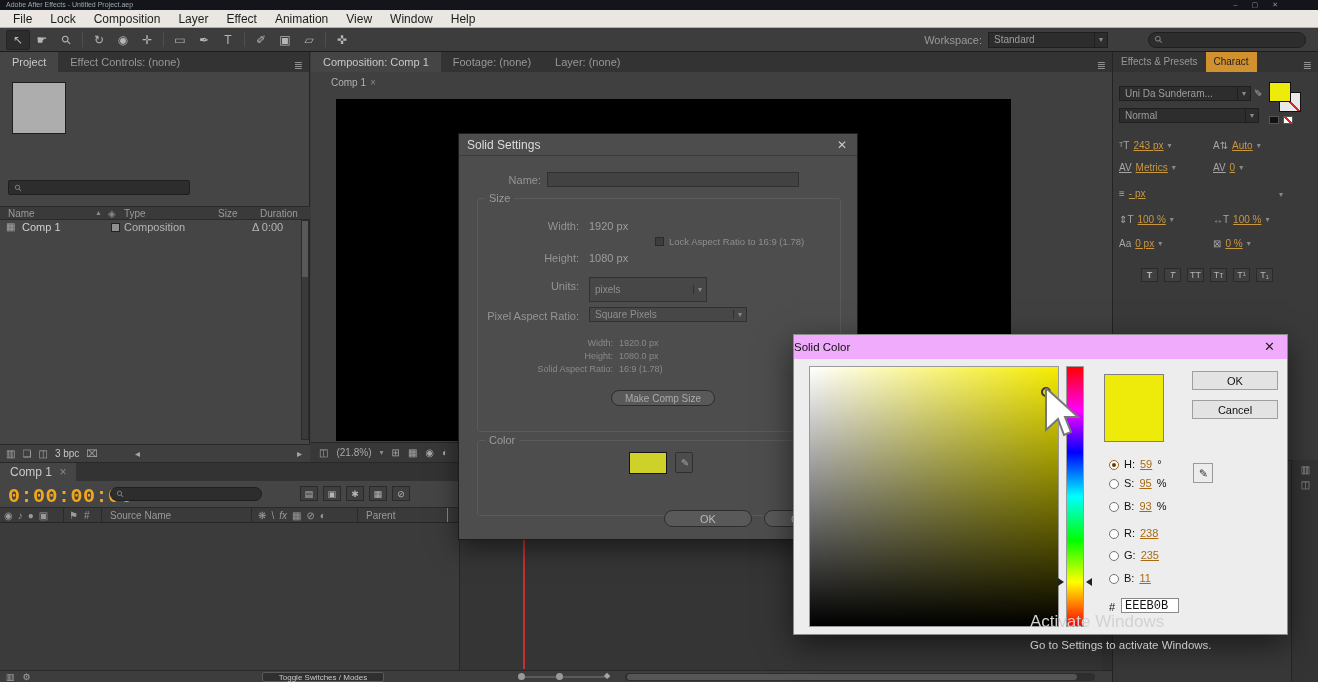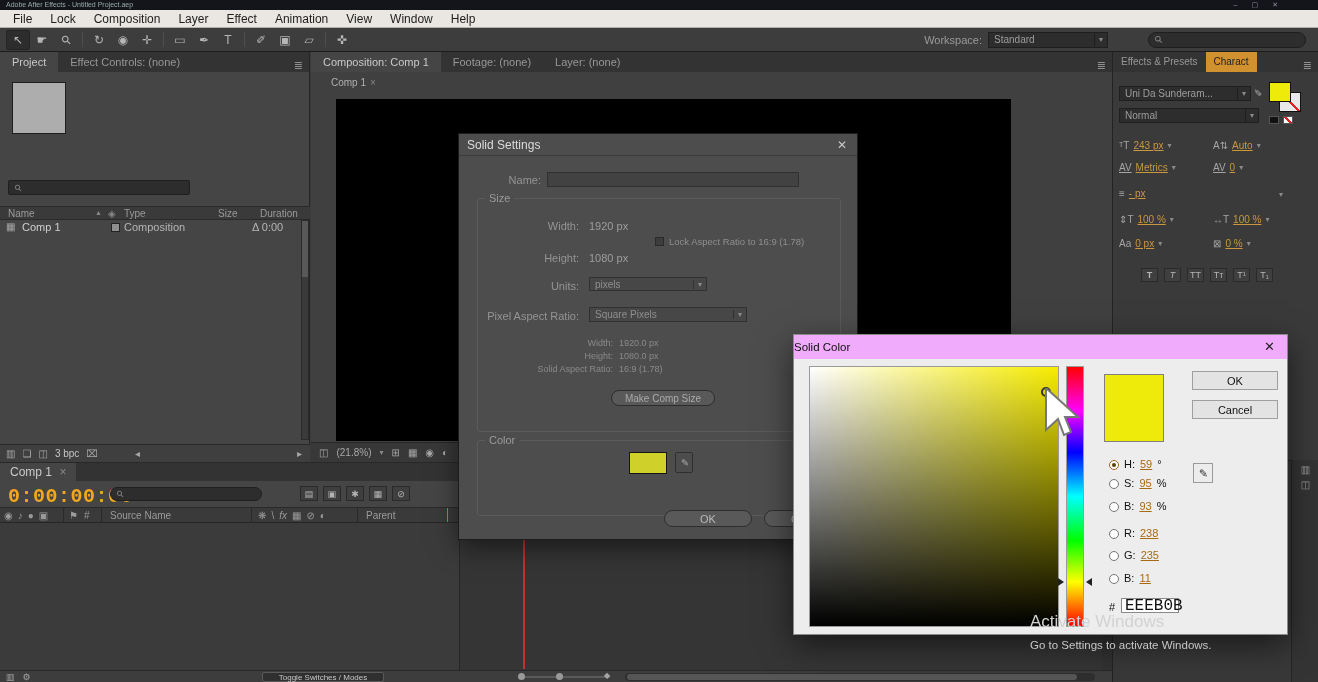--- a/index.html
+++ b/index.html
@@ -360,21 +360,21 @@
     <span class="glegend abs" style="left:26px;top:58px">Size</span>
 
     <span class="dlbl abs" style="left:28px;top:86px;width:92px">Width:</span>
     <span class="dval abs" style="left:130px;top:86px">1920 px</span>
     <span class="abs" style="left:196px;top:103px;width:9px;height:9px;background:#3d3d3d;border:1px solid #2a2a2a"></span>
     <span class="abs" style="left:210px;top:102px;font-size:9.5px;color:#8f8f8f">Lock Aspect Ratio to 16:9 (1.78)</span>
     <span class="dlbl abs" style="left:28px;top:118px;width:92px">Height:</span>
     <span class="dval abs" style="left:130px;top:118px">1080 px</span>
 
     <span class="dlbl abs" style="left:28px;top:146px;width:92px">Units:</span>
-    <span class="dd-dis abs" style="left:130px;top:143px;width:118px;height:14px">
+    <span class="dd-dis abs" style="left:130px;top:143px;width:118px;height:25px">
       <span>pixels</span>
       <span style="margin-left:auto;width:13px;border-left:1px solid #313131;text-align:center;font-size:8px;color:#8a8a8a">▾</span>
     </span>
     <span class="dlbl abs" style="left:8px;top:176px;width:112px">Pixel Aspect Ratio:</span>
     <span class="dd-dis abs" style="left:130px;top:173px;width:158px;height:15px">
       <span>Square Pixels</span>
       <span style="margin-left:auto;width:13px;border-left:1px solid #313131;text-align:center;font-size:8px;color:#8a8a8a">▾</span>
     </span>
 
     <span class="abs" style="left:20px;top:204px;width:134px;text-align:right;font-size:9px;color:#8a8a8a">Width:</span>
@@ -447,21 +447,21 @@
       <span class="radio"></span>
       <span>B:</span>
       <span class="hvl">11</span>
     </div>
 
     <span class="abs" style="left:399px;top:128px;width:20px;height:20px;background:#ececec;border:1px solid #9a9a9a;text-align:center;line-height:18px">
       <span class="rot90" style="font-size:11px;color:#333">✐</span>
     </span>
 
     <span class="abs" style="left:315px;top:266px;font-size:11px;color:#111">#</span>
-    <span class="abs mono" style="left:327px;top:263px;width:58px;height:15px;background:#fff;border:1px solid #8a8a8a;font-size:16px;line-height:14px;padding-left:3px;color:#111">EEEB0B</span>
+    <span class="abs mono" style="left:327px;top:263px;width:58px;height:15px;background:#fff;border:1px solid #8a8a8a;font-size:12px;line-height:14px;padding-left:3px;color:#111">EEEB0B</span>
   </div>
 
   <svg id="cursor" class="abs" style="left:1044px;top:388px" width="44" height="52" viewBox="0 0 22 26">
     <polygon points="1,0 1,21 7,15.5 10,23.5 13.5,22 10.5,14.5 17,14.5" fill="#ffffff" stroke="#777777" stroke-width="1"></polygon>
   </svg>
 
   <div id="watermark1" class="abs">Activate Windows</div>
   <div id="watermark2" class="abs">Go to Settings to activate Windows.</div>
 
 </div>

